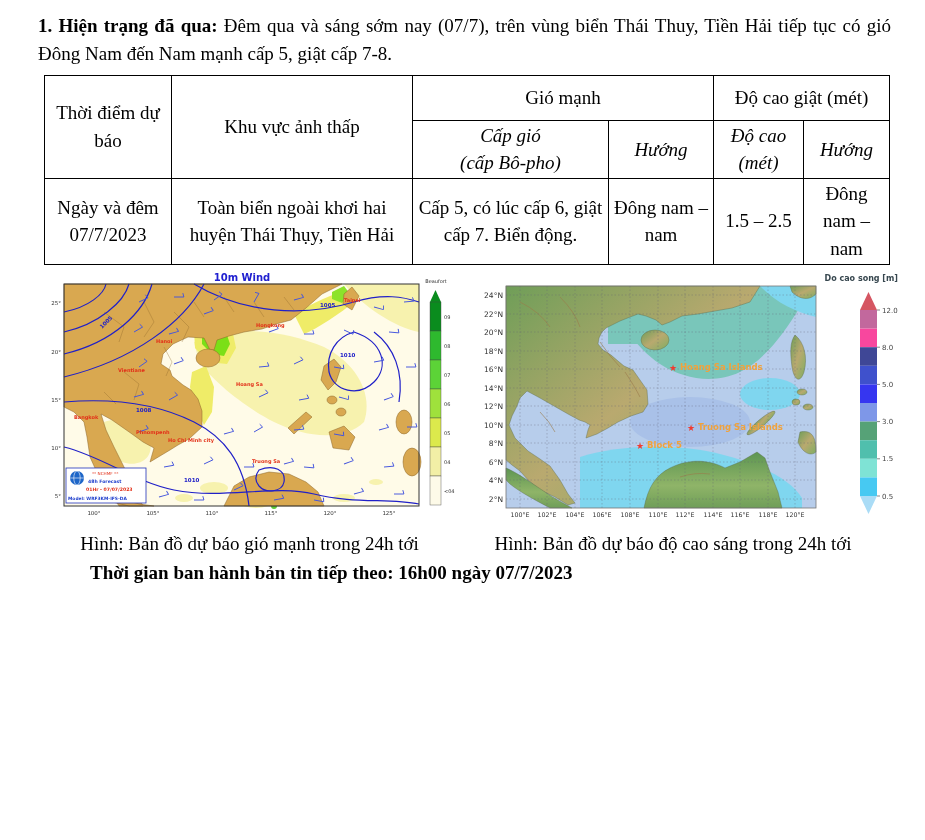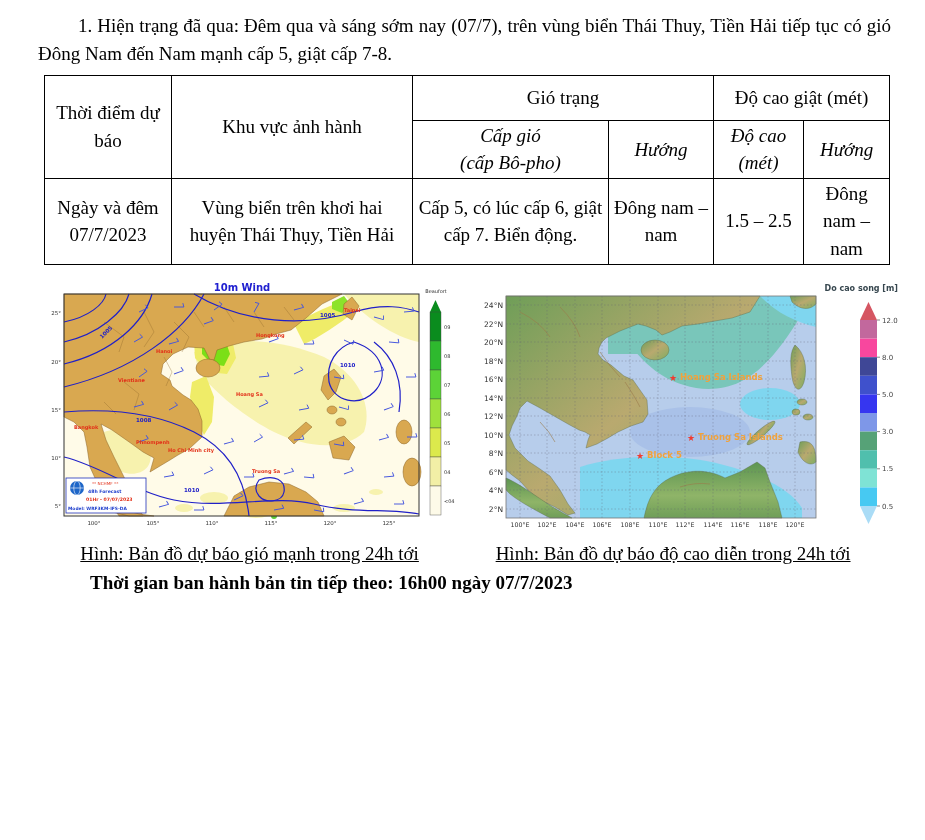--- a/index.html
+++ b/index.html
@@ -1,34 +1,34 @@
 <!DOCTYPE html>
 <html><head>
 <meta charset="utf-8">
 <style>
   html,body{margin:0;padding:0;background:#fff;}
   body{width:925px;height:840px;overflow:hidden;
        font-family:"Liberation Serif","DejaVu Serif",serif;
        font-size:19px;color:#000;}
   .doc{padding:12px 34px 0 38px;}
   p{margin:0;text-align:justify;line-height:1.47;}
-  b,.b{font-weight:normal;margin-left:40px;}
+  b,.b{font-weight:bold;}
   .caret{display:inline-block;width:1px;height:1.05em;background:#000;vertical-align:-2px;}
   
   table.ftable{border-collapse:collapse;width:845px;margin:7px 0 0 6px;table-layout:fixed;}
   table.ftable td{border:1px solid #000;text-align:center;vertical-align:middle;
                   padding:1px 5px;line-height:1.45;}
   td.hdr{line-height:1.25;}
   td.ital{font-style:italic;line-height:1.25;}
   tr.r1{height:45px;padding-left:19px;} tr.r2{height:47px;} tr.rdata{height:84px;padding-left:24px;}
   td.lft{text-align:left;padding-left:8px;}
   
-  .maps{display:flex;align-items:flex-start;margin-top:17px;margin-left:6px;}
+  .maps{display:flex;align-items:flex-start;margin-top:7px;margin-left:6px;}
   .mapcol-l{width:417px;} .mapcol-r{width:442px;margin-left:4px;}
-  .captions{display:flex;margin-left:6px;margin-top:3px;text-decoration:underline;}
+  .captions{display:flex;margin-left:6px;margin-top:3px;}
   .cap-l{width:417px;text-align:center;}
   .cap-r{width:442px;text-align:center;}
   .foot{margin-left:52px;font-weight:bold;line-height:1.45;}
   .foot1{margin-top:4px;}
   svg text{font-family:"DejaVu Sans","Liberation Sans",sans-serif;}
 </style>
 </head>
 <body>
 
 <div class="doc">
@@ -42,33 +42,33 @@
       <col style="width:127px">
         <col style="width:241px">
         <col style="width:196px">
       <col style="width:105px">
         <col style="width:90px">
         <col style="width:86px">
     </colgroup>
     <tbody>
         <tr class="r1">
       <td rowspan="2" class="hdr">Thời điểm dự báo</td>
-      <td rowspan="2" class="hdr">Khu vực ảnh hành</td>
-      <td colspan="2" class="hdr">Gió trạng</td>
+      <td rowspan="2" class="hdr">Khu vực ảnh thấp</td>
+      <td colspan="2" class="hdr">Gió mạnh</td>
       <td colspan="2" class="hdr">Độ cao giật (mét)</td>
     </tr>
     <tr class="r2">
       <td class="ital"><span>Cấp gió</span><br><span>(cấp Bô-pho)</span></td>
       <td class="ital">Hướng</td>
       <td class="ital"><span>Độ cao</span><br><span>(mét)</span></td>
       <td class="ital">Hướng</td>
     </tr>
     <tr class="rdata">
       <td>Ngày và đêm 07/7/2023</td>
-      <td>Vùng biển trên khơi hai huyện Thái Thụy, Tiền Hải</td>
+      <td>Toàn biển ngoài khơi hai huyện Thái Thụy, Tiền Hải</td>
       <td class="lft">Cấp 5, có lúc cấp 6, giật cấp 7. Biển động.</td>
       <td>Đông nam – nam</td>
       <td>1.5 – 2.5</td>
       <td>Đông nam – nam</td>
     </tr>
   </tbody>
     </table>
 
   <div class="maps">
 
@@ -406,21 +406,21 @@
           <text x="422" y="189.3">1.5</text>
           <text x="422" y="226.5">0.5</text>
         </g>
       </g>
     </svg>
     </div>
   </div>
 
   <div class="captions">
     <div class="cap-l">Hình: Bản đồ dự báo gió mạnh trong 24h tới</div>
-    <div class="cap-r">Hình: Bản đồ dự báo độ cao diễn trong 24h tới</div>
+    <div class="cap-r">Hình: Bản đồ dự báo độ cao sáng trong 24h tới</div>
   </div>
 
 
 
 
   <p class="foot foot1">Thời gian ban hành bản tin tiếp theo: 16h00 ngày 07/7/2023</p>
 
 </div>
 
 </body></html>

